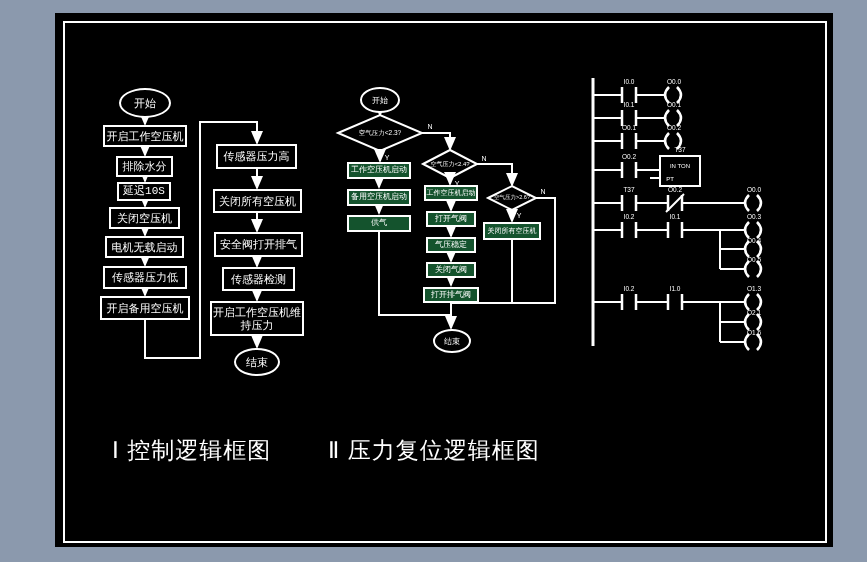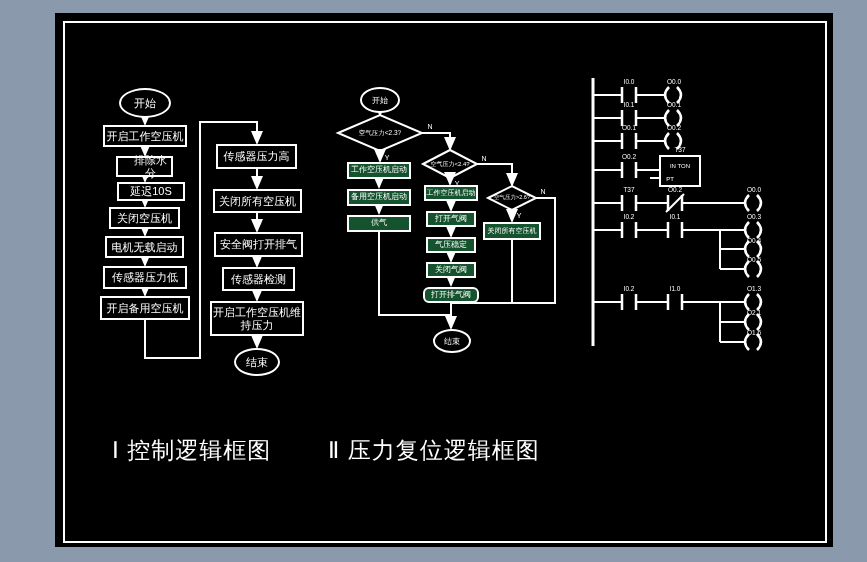--- a/index.html
+++ b/index.html
@@ -180,22 +180,22 @@
       <text x="629" y="291">I0.2</text>
       <text x="675" y="291">I1.0</text>
       <text x="754" y="291">O1.3</text>
       <text x="754" y="315">O2.1</text>
       <text x="754" y="335">O1.6</text>
     </g>
   </svg>
 
   <div class="ellipse" style="left:119px;top:88px;width:52px;height:30px;">开始</div>
   <div class="box" style="left:103px;top:125px;width:84px;height:22px;">开启工作空压机</div>
-  <div class="box" style="left:116px;top:156px;width:57px;height:21px;padding-left:12px;">排除水分</div>
-  <div class="box" style="left:117px;top:182px;width:68px;height:19px;">延迟10S</div>
+  <div class="box" style="left:116px;top:156px;width:57px;height:21px;">排除水分</div>
+  <div class="box" style="left:117px;top:182px;width:54px;height:19px;font-family:Liberation Mono, monospace;">延迟10S</div>
   <div class="box" style="left:109px;top:207px;width:71px;height:22px;">关闭空压机</div>
   <div class="box" style="left:105px;top:236px;width:79px;height:22px;">电机无载启动</div>
   <div class="box" style="left:103px;top:266px;width:84px;height:23px;">传感器压力低</div>
   <div class="box" style="left:100px;top:296px;width:90px;height:24px;">开启备用空压机</div>
   <div class="box" style="left:216px;top:144px;width:81px;height:25px;">传感器压力高</div>
   <div class="box" style="left:213px;top:189px;width:89px;height:24px;">关闭所有空压机</div>
   <div class="box" style="left:214px;top:232px;width:89px;height:25px;">安全阀打开排气</div>
   <div class="box" style="left:222px;top:267px;width:73px;height:24px;">传感器检测</div>
   <div class="box" style="left:210px;top:301px;width:94px;height:35px;">开启工作空压机维持压力</div>
   <div class="ellipse" style="left:234px;top:348px;width:46px;height:28px;">结束</div>
@@ -206,21 +206,21 @@
   <div class="dlabel" style="left:489px;top:192px;width:46px;height:12px;font-size:5.5px;">空气压力&gt;2.6?</div>
 
   <div class="box2" style="left:347px;top:162px;width:64px;height:17px;">工作空压机启动</div>
   <div class="box2" style="left:347px;top:189px;width:64px;height:17px;">备用空压机启动</div>
   <div class="box2" style="left:347px;top:215px;width:64px;height:17px;">供气</div>
 
   <div class="box2" style="left:424px;top:185px;width:54px;height:16px;font-size:7px;">工作空压机启动</div>
   <div class="box2" style="left:426px;top:211px;width:50px;height:16px;">打开气阀</div>
   <div class="box2" style="left:426px;top:237px;width:50px;height:16px;">气压稳定</div>
   <div class="box2" style="left:426px;top:262px;width:50px;height:16px;">关闭气阀</div>
-  <div class="box2" style="left:423px;top:287px;width:56px;height:16px;border-radius:6px;">打开排气阀</div>
+  <div class="box2" style="left:423px;top:287px;width:56px;height:16px;">打开排气阀</div>
 
   <div class="box2" style="left:483px;top:222px;width:58px;height:18px;font-size:7px;">关闭所有空压机</div>
 
   <div class="ellipse ellipse2" style="left:433px;top:329px;width:38px;height:24px;">结束</div>
 
   <div class="cap" style="left:112px;top:435px;">Ⅰ 控制逻辑框图</div>
   <div class="cap" style="left:328px;top:435px;">Ⅱ 压力复位逻辑框图</div>
 </div>
 
 </body></html>

